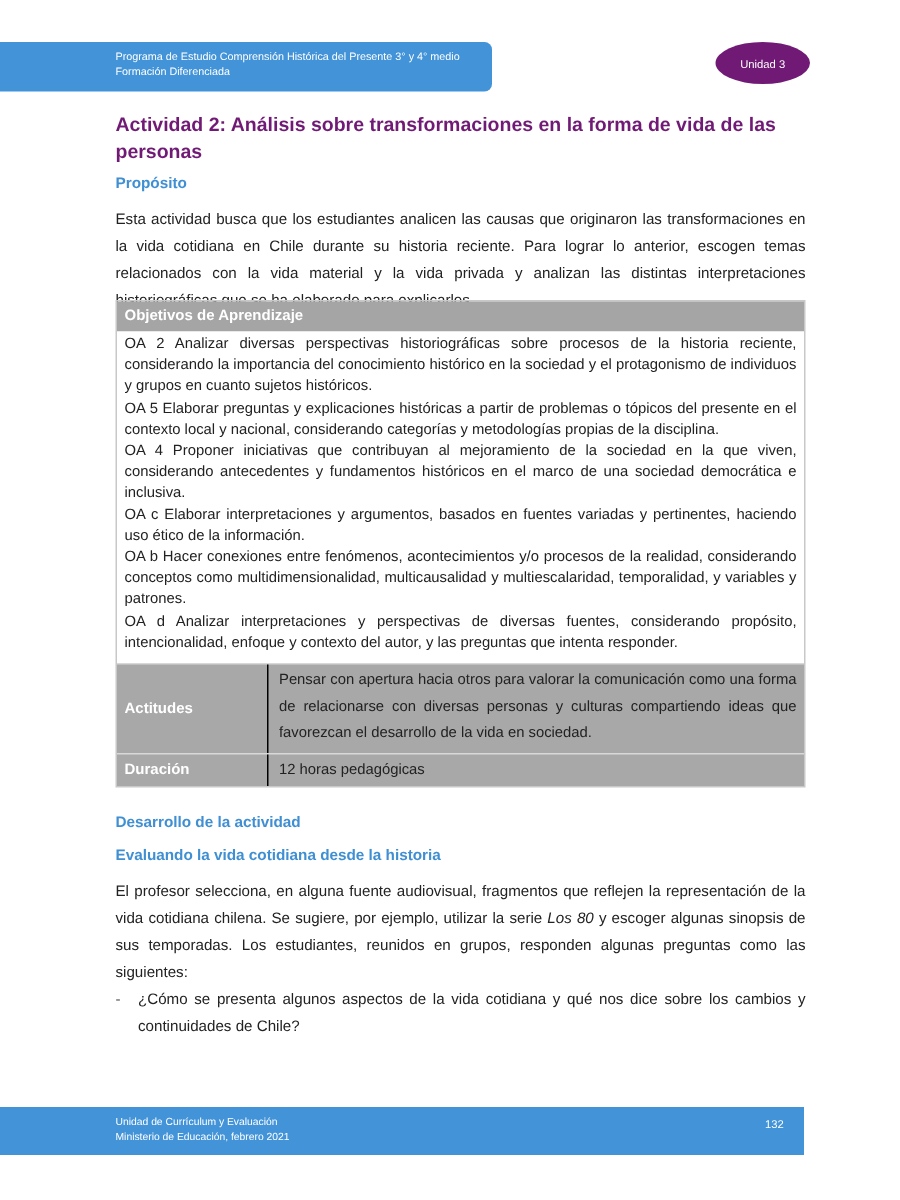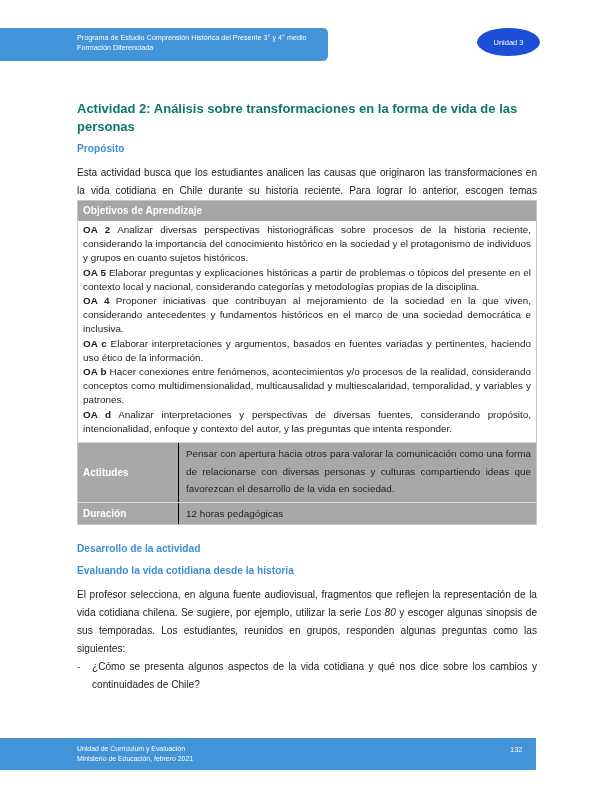--- a/index.html
+++ b/index.html
@@ -6,33 +6,33 @@
     html, body { width: 600px; height: 800px; background: #ffffff; overflow: hidden; }
     body { position: relative; font-family: "Liberation Sans", "DejaVu Sans", sans-serif; color: #222222; }
 
     .header-bar {
       position: absolute; left: 0; top: 28px; width: 328px; height: 33px;
       background: #4293d8; border-radius: 0 5px 5px 0;
       padding: 5px 0 0 77px; color: #ffffff; font-size: 7.2px; line-height: 10px;
     }
     .unit-badge {
       position: absolute; left: 477px; top: 28px; width: 63px; height: 28px;
-      background: #1d4ed8; border-radius: 50%; color: #ffffff;
+      background: #701a75; border-radius: 50%; color: #ffffff;
       font-size: 7.5px; display: flex; align-items: center; justify-content: center;
     }
 
     .content { position: absolute; left: 77px; top: 74px; width: 460px; }
-    .activity-title { color: #0f766e; font-weight: bold; font-size: 13px; line-height: 18px; margin-top: 26px; }
+    .activity-title { color: #701a75; font-weight: bold; font-size: 13px; line-height: 18px; }
     .section-heading { color: #3f8fd2; font-weight: bold; font-size: 10.2px; line-height: 14px; margin-top: 6px; }
     .para { font-size: 10.1px; line-height: 18px; text-align: justify; margin-top: 8px; }
 
     .oa-table { position: absolute; left: 77px; top: 200px; width: 460px; border: 1px solid #c8c8c8; }
     .oa-head { background: #a6a5a5; color: #ffffff; font-weight: bold; font-size: 10px; height: 20px; line-height: 20px; padding-left: 5px; }
     .oa-body { padding: 2px 5px 6px 5px; font-size: 9.9px; line-height: 14.2px; text-align: justify; background: #ffffff; }
-    .oa-item b { font-weight: bold; margin-top: 16px; }
+    .oa-item b { font-weight: normal; margin-top: 16px; }
     .row-split { display: flex; background: #a9a8a8; border-top: 1px solid #d8d8d8; }
     .row-label { width: 101px; color: #ffffff; font-weight: bold; font-size: 10px; padding-left: 5px; display: flex; align-items: center; border-right: 1px solid #000000; }
     .row-value { flex: 1; font-size: 9.9px; line-height: 17.5px; padding: 2px 5px 2px 7px; text-align: justify; color: #222; }
     .row-actitudes { height: 60px; margin-top: 0; }
     .row-duracion { height: 22px; }
     .row-duracion .row-value { line-height: 18px; }
 
     .dev { position: absolute; left: 77px; top: 542px; width: 460px; }
     .dev .section-heading { margin-top: 0; margin-bottom: 8px; }
     .dev .para { margin-top: 6px; }

